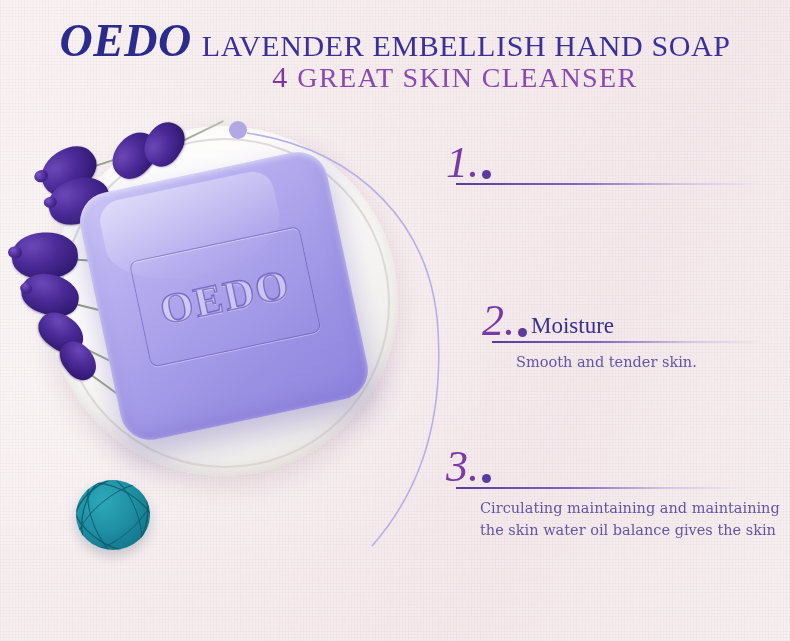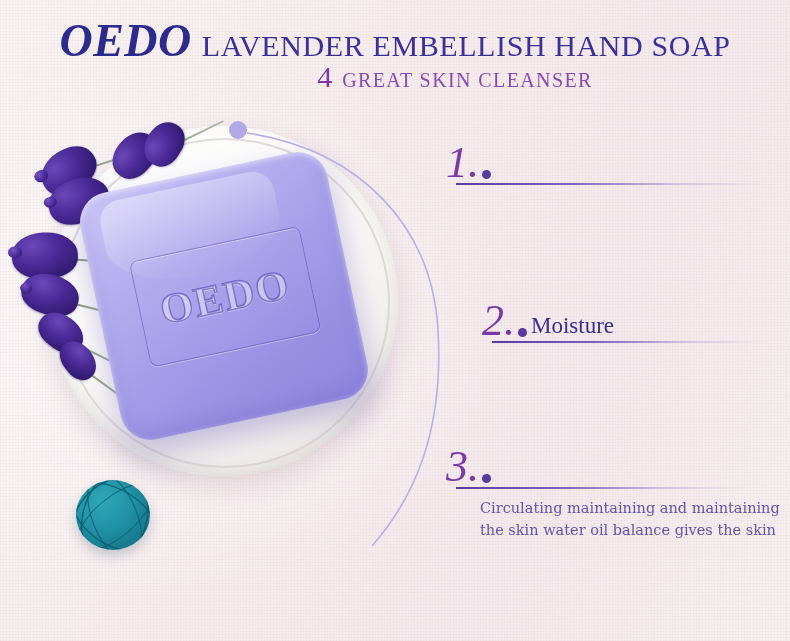--- a/index.html
+++ b/index.html
@@ -68,21 +68,21 @@
     left: 0; right: 0;
     white-space: nowrap;
     padding-left: 120px;
   }
   .sub-num {
     font-size: 30px;
     color: #7c37a6;
     vertical-align: baseline;
   }
   .sub-text {
-    font-size: 20px;
+    font-size: 28px;
     color: #8a49b0;
     letter-spacing: 1.4px;
     margin-left: 10px;
     vertical-align: baseline;
   }
 
   
   .arc-layer {
     position: absolute;
     inset: 0;
@@ -404,20 +404,21 @@
     </div>
 
     <div class="feature f2">
       <div class="f-head">
         <span class="f-num">2.</span>
         <span class="f-dot"></span>
         <span class="f-title">Moisture</span>
       </div>
       <div class="f-rule"></div>
       <div class="f-body">
+        <div>Smooth and tender skin.</div>
       </div>
     </div>
 
     <div class="feature f3">
       <div class="f-head">
         <span class="f-num">3.</span>
         <span class="f-dot"></span>
       </div>
       <div class="f-rule"></div>
       <div class="f-body">

